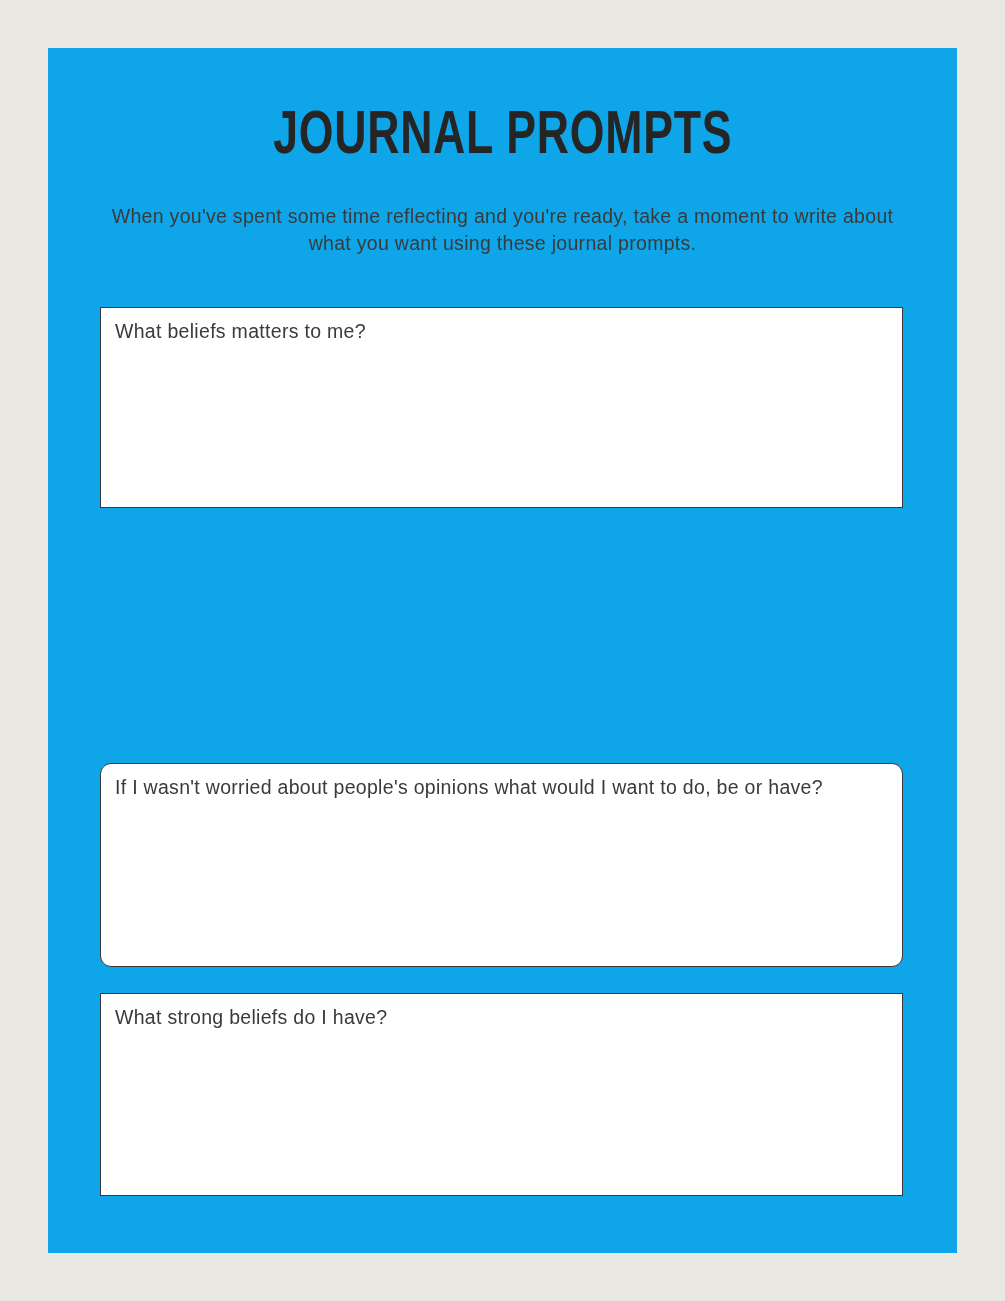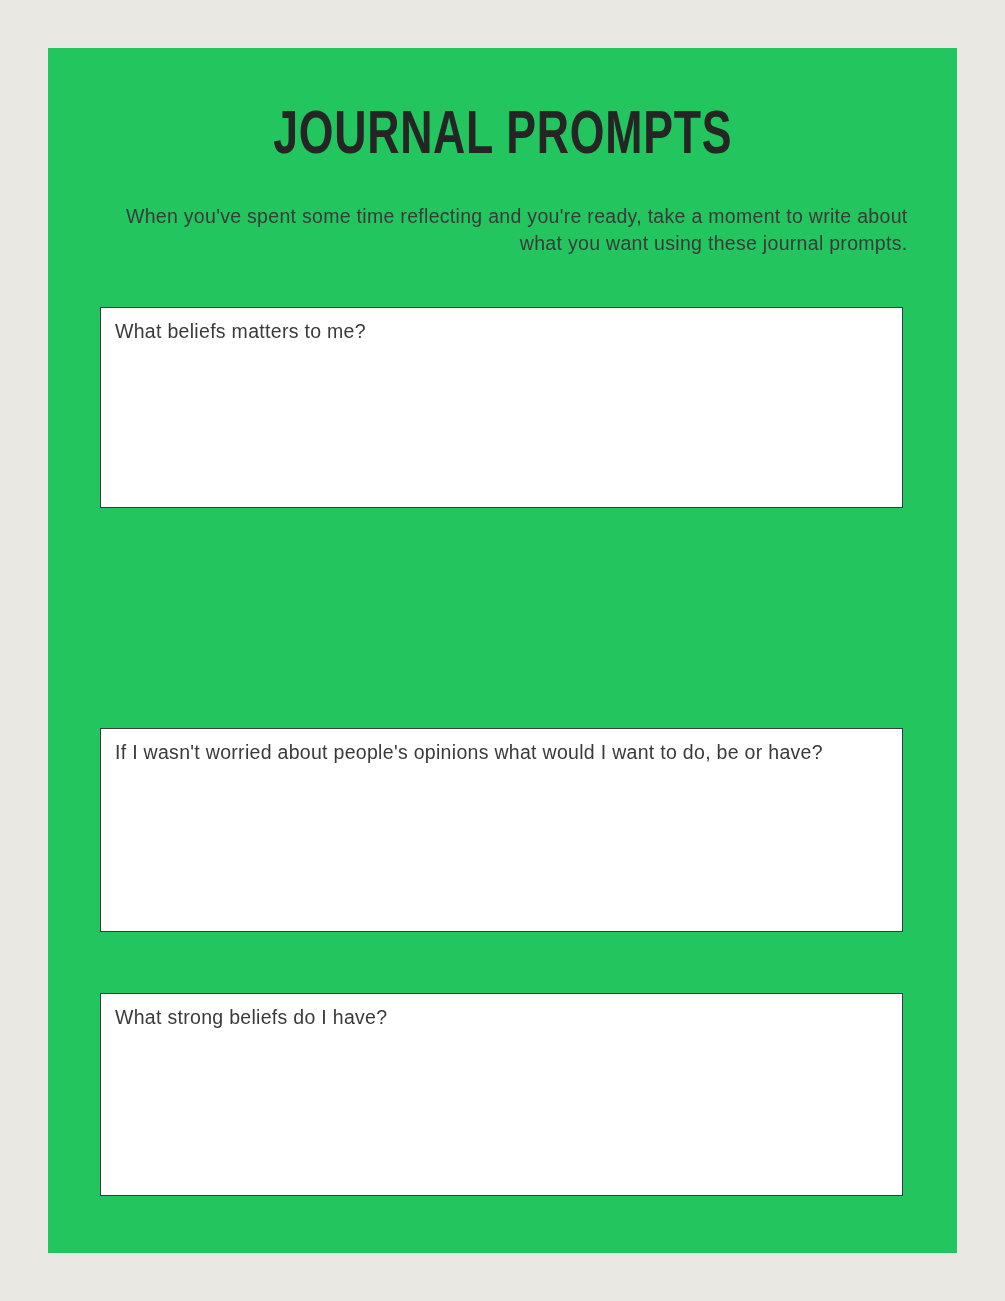--- a/index.html
+++ b/index.html
@@ -23,21 +23,21 @@
     height: 1301px;
     background: #e9e8e3;
   }
 
   .sheet {
     position: absolute;
     left: 48px;
     top: 48px;
     width: 909px;
     height: 1205px;
-    background: #22c55e;
+    background: #0ea5e9;
   }
 
   .title {
     position: absolute;
     top: 48px;
     left: 0;
     width: 100%;
     text-align: center;
     font-weight: 700;
     font-size: 62px;
@@ -51,21 +51,21 @@
     transform: scaleX(0.72);
     transform-origin: center;
   }
 
   .intro {
     position: absolute;
     top: 155px;
     left: 50%;
     transform: translateX(-50%);
     width: 810px;
-    text-align: right;
+    text-align: center;
     font-size: 19.5px;
     line-height: 1.4;
     color: #3a3a3a;
     letter-spacing: 0.3px;
   }
 
   .prompt-box {
     position: absolute;
     left: 52px;
     width: 803px;
@@ -75,21 +75,21 @@
 
   .prompt-box .prompt-label {
     padding: 12px 14px;
     font-size: 19.5px;
     color: #3a3a3a;
     letter-spacing: 0.3px;
   }
 
   .box-0 { top: 259px;  height: 201px; }
   .box-1 { top: 487px;  height: 202px; }
-  .box-2 { top: 680px;  height: 204px; }
+  .box-2 { top: 715px;  height: 204px; border-radius: 11px; }
   .box-3 { top: 945px;  height: 203px; }
 </style>
 </head>
 <body>
 
 <div class="canvas">
   <div class="sheet">
 
     <h1 class="title"><span class="squeeze">JOURNAL PROMPTS</span></h1>
 

